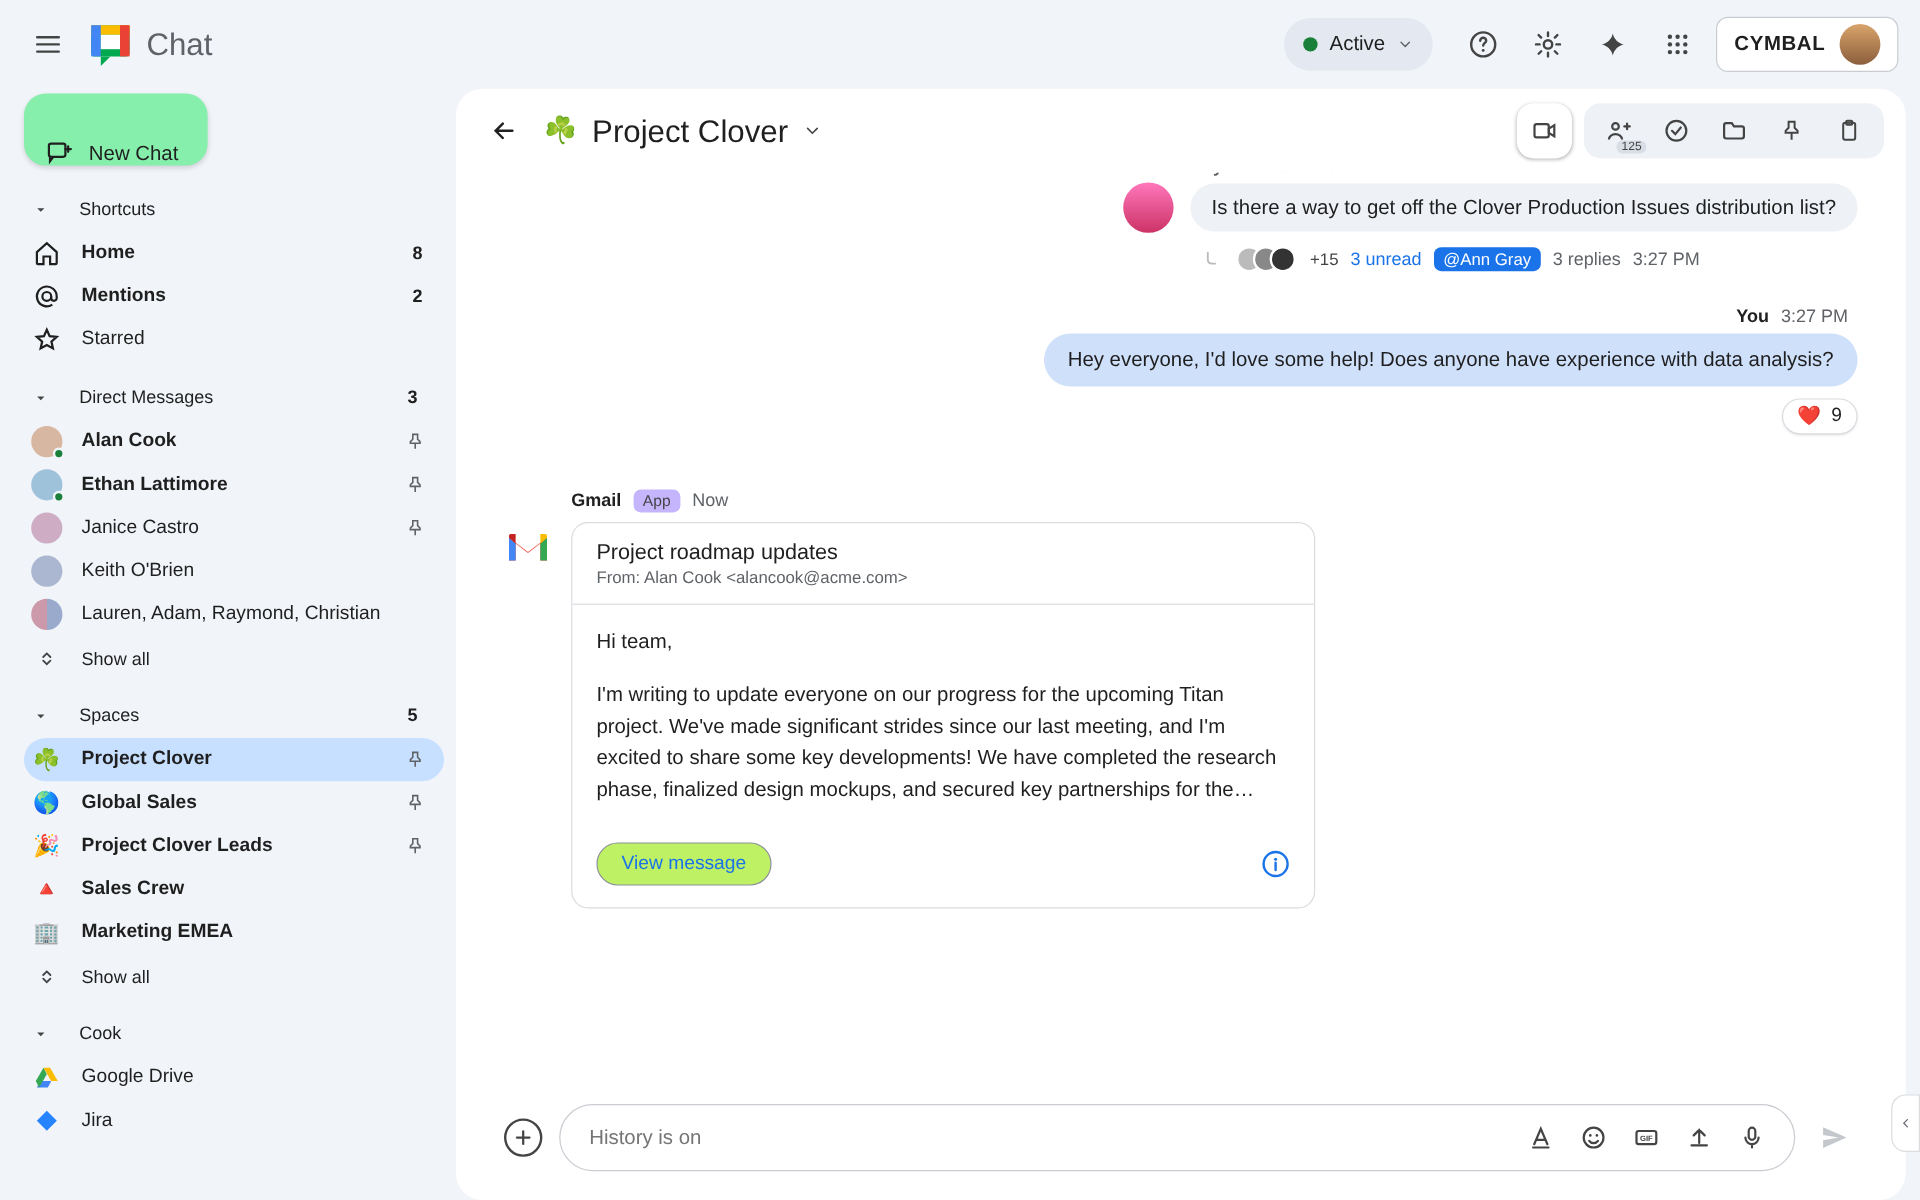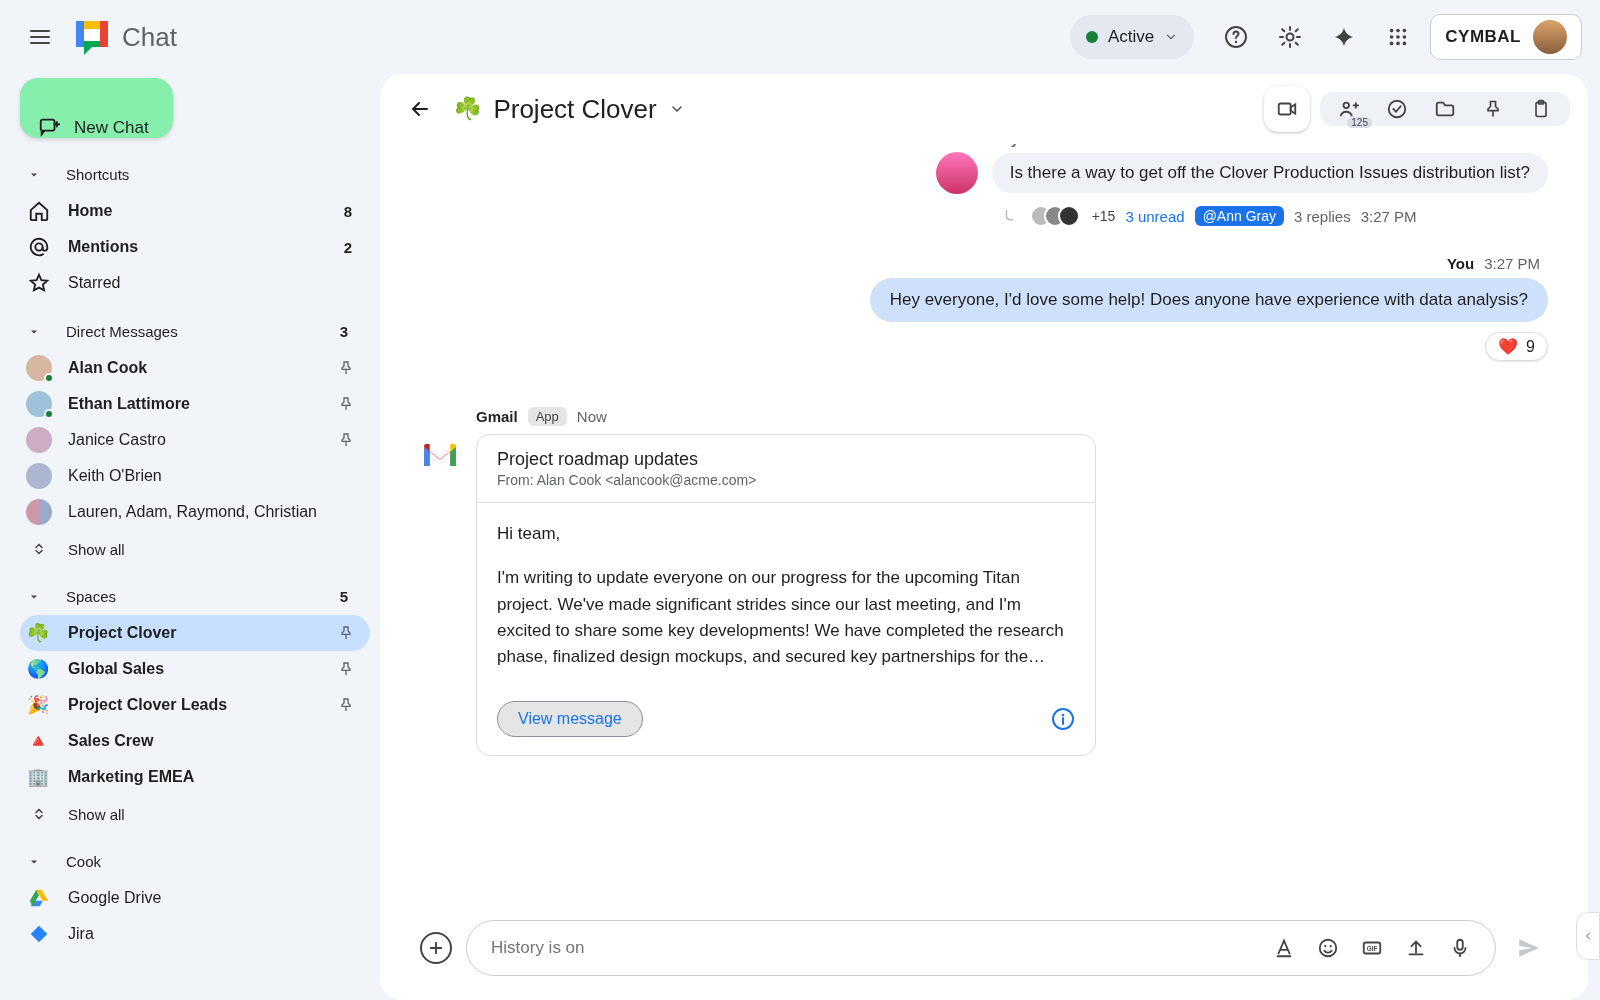--- a/index.html
+++ b/index.html
@@ -38,21 +38,21 @@
   .avatar-sm { width: 26px; height: 26px; border-radius: 50%; background: #c4c4c4; flex-shrink:0; position:relative;}
   .presence-dot{position:absolute;right:-2px;bottom:-2px;width:10px;height:10px;border-radius:50%;background:#188038;border:2px solid #f1f4f9;}
   .space-emoji{width:26px;height:26px;display:flex;align-items:center;justify-content:center;font-size:18px;flex-shrink:0;}
   .show-all{display:flex;align-items:center;gap:16px;padding:6px 10px 6px 6px;font-size:15px;color:#1f1f1f;cursor:pointer;}
   
   .main { flex: 1; background: #fff; border-top-left-radius: 22px; margin-right: 12px; border-radius: 22px; display: flex; flex-direction: column; min-width: 0; position: relative; }
   .conv-header { display: flex; align-items: center; height: 70px; padding: 0 18px; gap: 12px; }
   .conv-title { font-size: 26px; font-weight: 500; }
   .conv-actions { margin-left: auto; display:flex; align-items:center; gap:0;}
   .meet-btn{width:46px;height:46px;border-radius:14px;background:#fff;box-shadow:0 1px 3px rgba(0,0,0,.25);display:flex;align-items:center;justify-content:center;margin-right:10px;cursor:pointer;}
-  .tool-group{background:#eef1f6;border-radius:14px;height:34px;display:flex;align-items:center;padding:12px 8px;gap:6px;}
+  .tool-group{background:#eef1f6;border-radius:14px;height:46px;display:flex;align-items:center;padding:12px 8px;gap:6px;}
   .tool-btn{width:42px;height:42px;display:flex;align-items:center;justify-content:center;cursor:pointer;color:#444;position:relative;}
   .tool-badge{position:absolute;bottom:2px;right:-2px;background:#d8dde6;border-radius:8px;font-size:10px;padding:0 4px;color:#444;}
   .messages { flex: 1; overflow-y: auto; padding: 0 40px 10px 40px; }
   .msg-row { display: flex; gap: 14px; margin-top: 8px; }
   .msg-avatar { width: 42px; height: 42px; border-radius: 50%; background: #e6a; flex-shrink: 0; margin-top: 4px; }
   .msg-col { display: flex; flex-direction: column; gap: 6px; max-width: 75%; }
   .msg-meta { font-size: 15px; color: #5f6368; display:flex; gap:8px; align-items:baseline;}
   .msg-meta .name{font-weight:600;color:#1f1f1f;}
   .bubble { background: #eef1f6; border-radius: 22px; padding: 10px 18px; font-size: 17px; color: #1f1f1f; width: fit-content; }
   .thread-sum{display:flex;align-items:center;gap:10px;margin-top:6px;margin-left:10px;font-size:15px;}
@@ -67,29 +67,29 @@
   .own-meta{display:flex;justify-content:flex-end;gap:10px;font-size:15px;color:#5f6368;margin-top:28px;padding-right:8px;}
   .own-meta .you{font-weight:600;color:#1f1f1f;}
   .own-row{display:flex;justify-content:flex-end;margin-top:6px;}
   .own-bubble{background:#cfe0fb;border-radius:22px;padding:12px 20px;font-size:17px;max-width:75%;}
   .reaction-chip{margin-left:auto;margin-top:10px;background:#fff;border:1px solid #dadce0;border-radius:20px;padding:4px 12px;display:flex;align-items:center;gap:8px;width:fit-content;font-size:16px;box-shadow:0 1px 2px rgba(0,0,0,.1);}  
   
   .gmail-block{display:flex;gap:16px;margin-top:46px;}
   .gmail-logo{width:40px;height:40px;flex-shrink:0;margin-top:28px;display:flex;align-items:center;justify-content:center;}
   .card-meta{display:flex;align-items:center;gap:10px;font-size:15px;margin-bottom:8px;}
   .card-meta .sender{font-weight:600;}
-  .app-chip{background:#e5e5e5;border-radius:6px;padding:2px 8px;font-size:13px;color:#444;}
+  .app-chip{background:#c4b5fd;border-radius:6px;padding:2px 8px;font-size:13px;color:#444;}
   .email-card{border:1px solid #dadce0;border-radius:14px;width:620px;overflow:hidden;}
   .email-head{padding:14px 20px;border-bottom:1px solid #dadce0;}
   .email-subj{font-size:18px;color:#1f1f1f;}
   .email-from{font-size:14px;color:#5f6368;margin-top:2px;}
   .email-body{padding:18px 20px;font-size:17px;color:#1f1f1f;line-height:1.55;}
   .email-body p{margin-bottom:18px;}
   .email-foot{padding:12px 20px 18px 20px;display:flex;align-items:center;}
-  .pill-btn{border:1px solid #8a8f98;border-radius:20px;padding:8px 20px;color:#1a73e8;font-size:16px;font-weight:500;background:#e5e5e5;cursor:pointer;}
+  .pill-btn{border:1px solid #8a8f98;border-radius:20px;padding:8px 20px;color:#1a73e8;font-size:16px;font-weight:500;background:#bef264;cursor:pointer;}
   .info-ico{margin-left:auto;color:#1a73e8;}
   
   .composer-row{display:flex;align-items:center;gap:14px;padding:14px 40px 24px 40px;}
   .compose-plus{width:32px;height:32px;border-radius:50%;border:2px solid #444;display:flex;align-items:center;justify-content:center;cursor:pointer;}
   .compose-pill{flex:1;border:1px solid #c9ccd1;border-radius:30px;height:56px;display:flex;align-items:center;padding:0 16px 0 24px;gap:6px;}
   .compose-pill input{flex:1;border:none;outline:none;font-size:17px;background:transparent;}
   .compose-ico{width:38px;height:38px;display:flex;align-items:center;justify-content:center;color:#444;cursor:pointer;}
   .send-btn{color:#bfc3c9;cursor:default;}
   .side-handle{position:absolute;right:-12px;bottom:40px;width:24px;height:48px;border:1px solid #dadce0;border-radius:12px 0 0 12px;background:#fff;display:flex;align-items:center;justify-content:center;color:#5f6368;}
   svg{display:block;}

